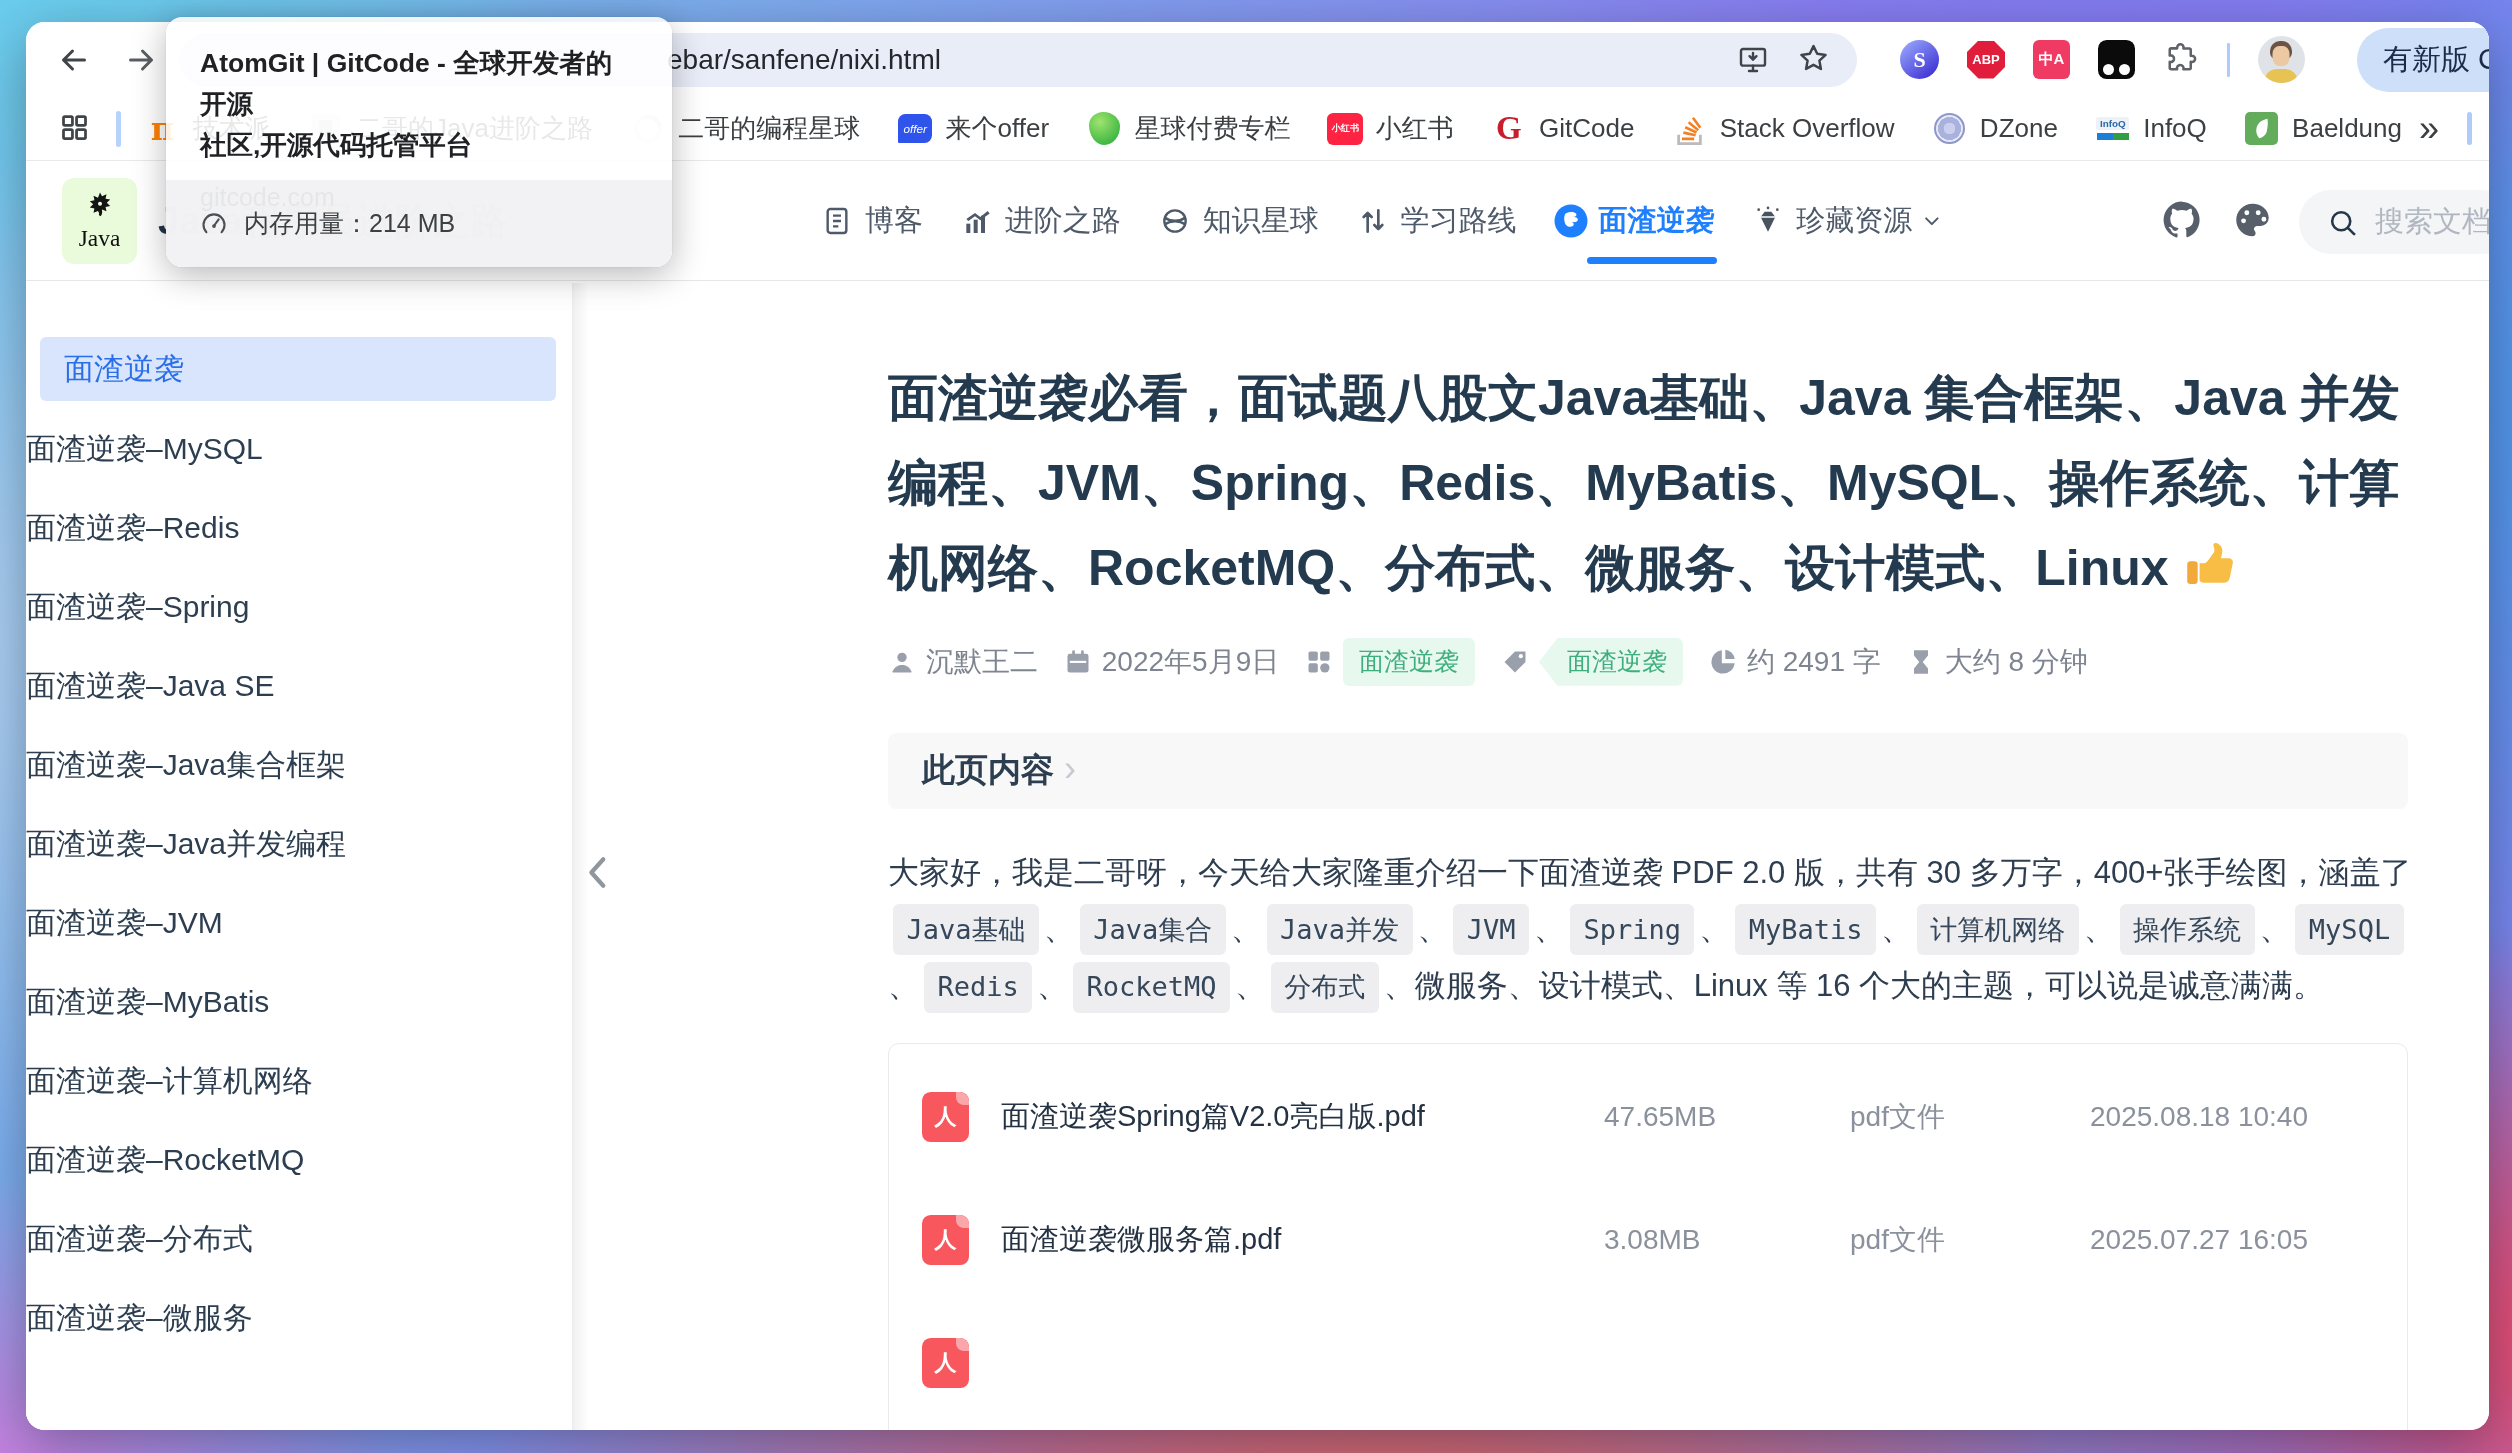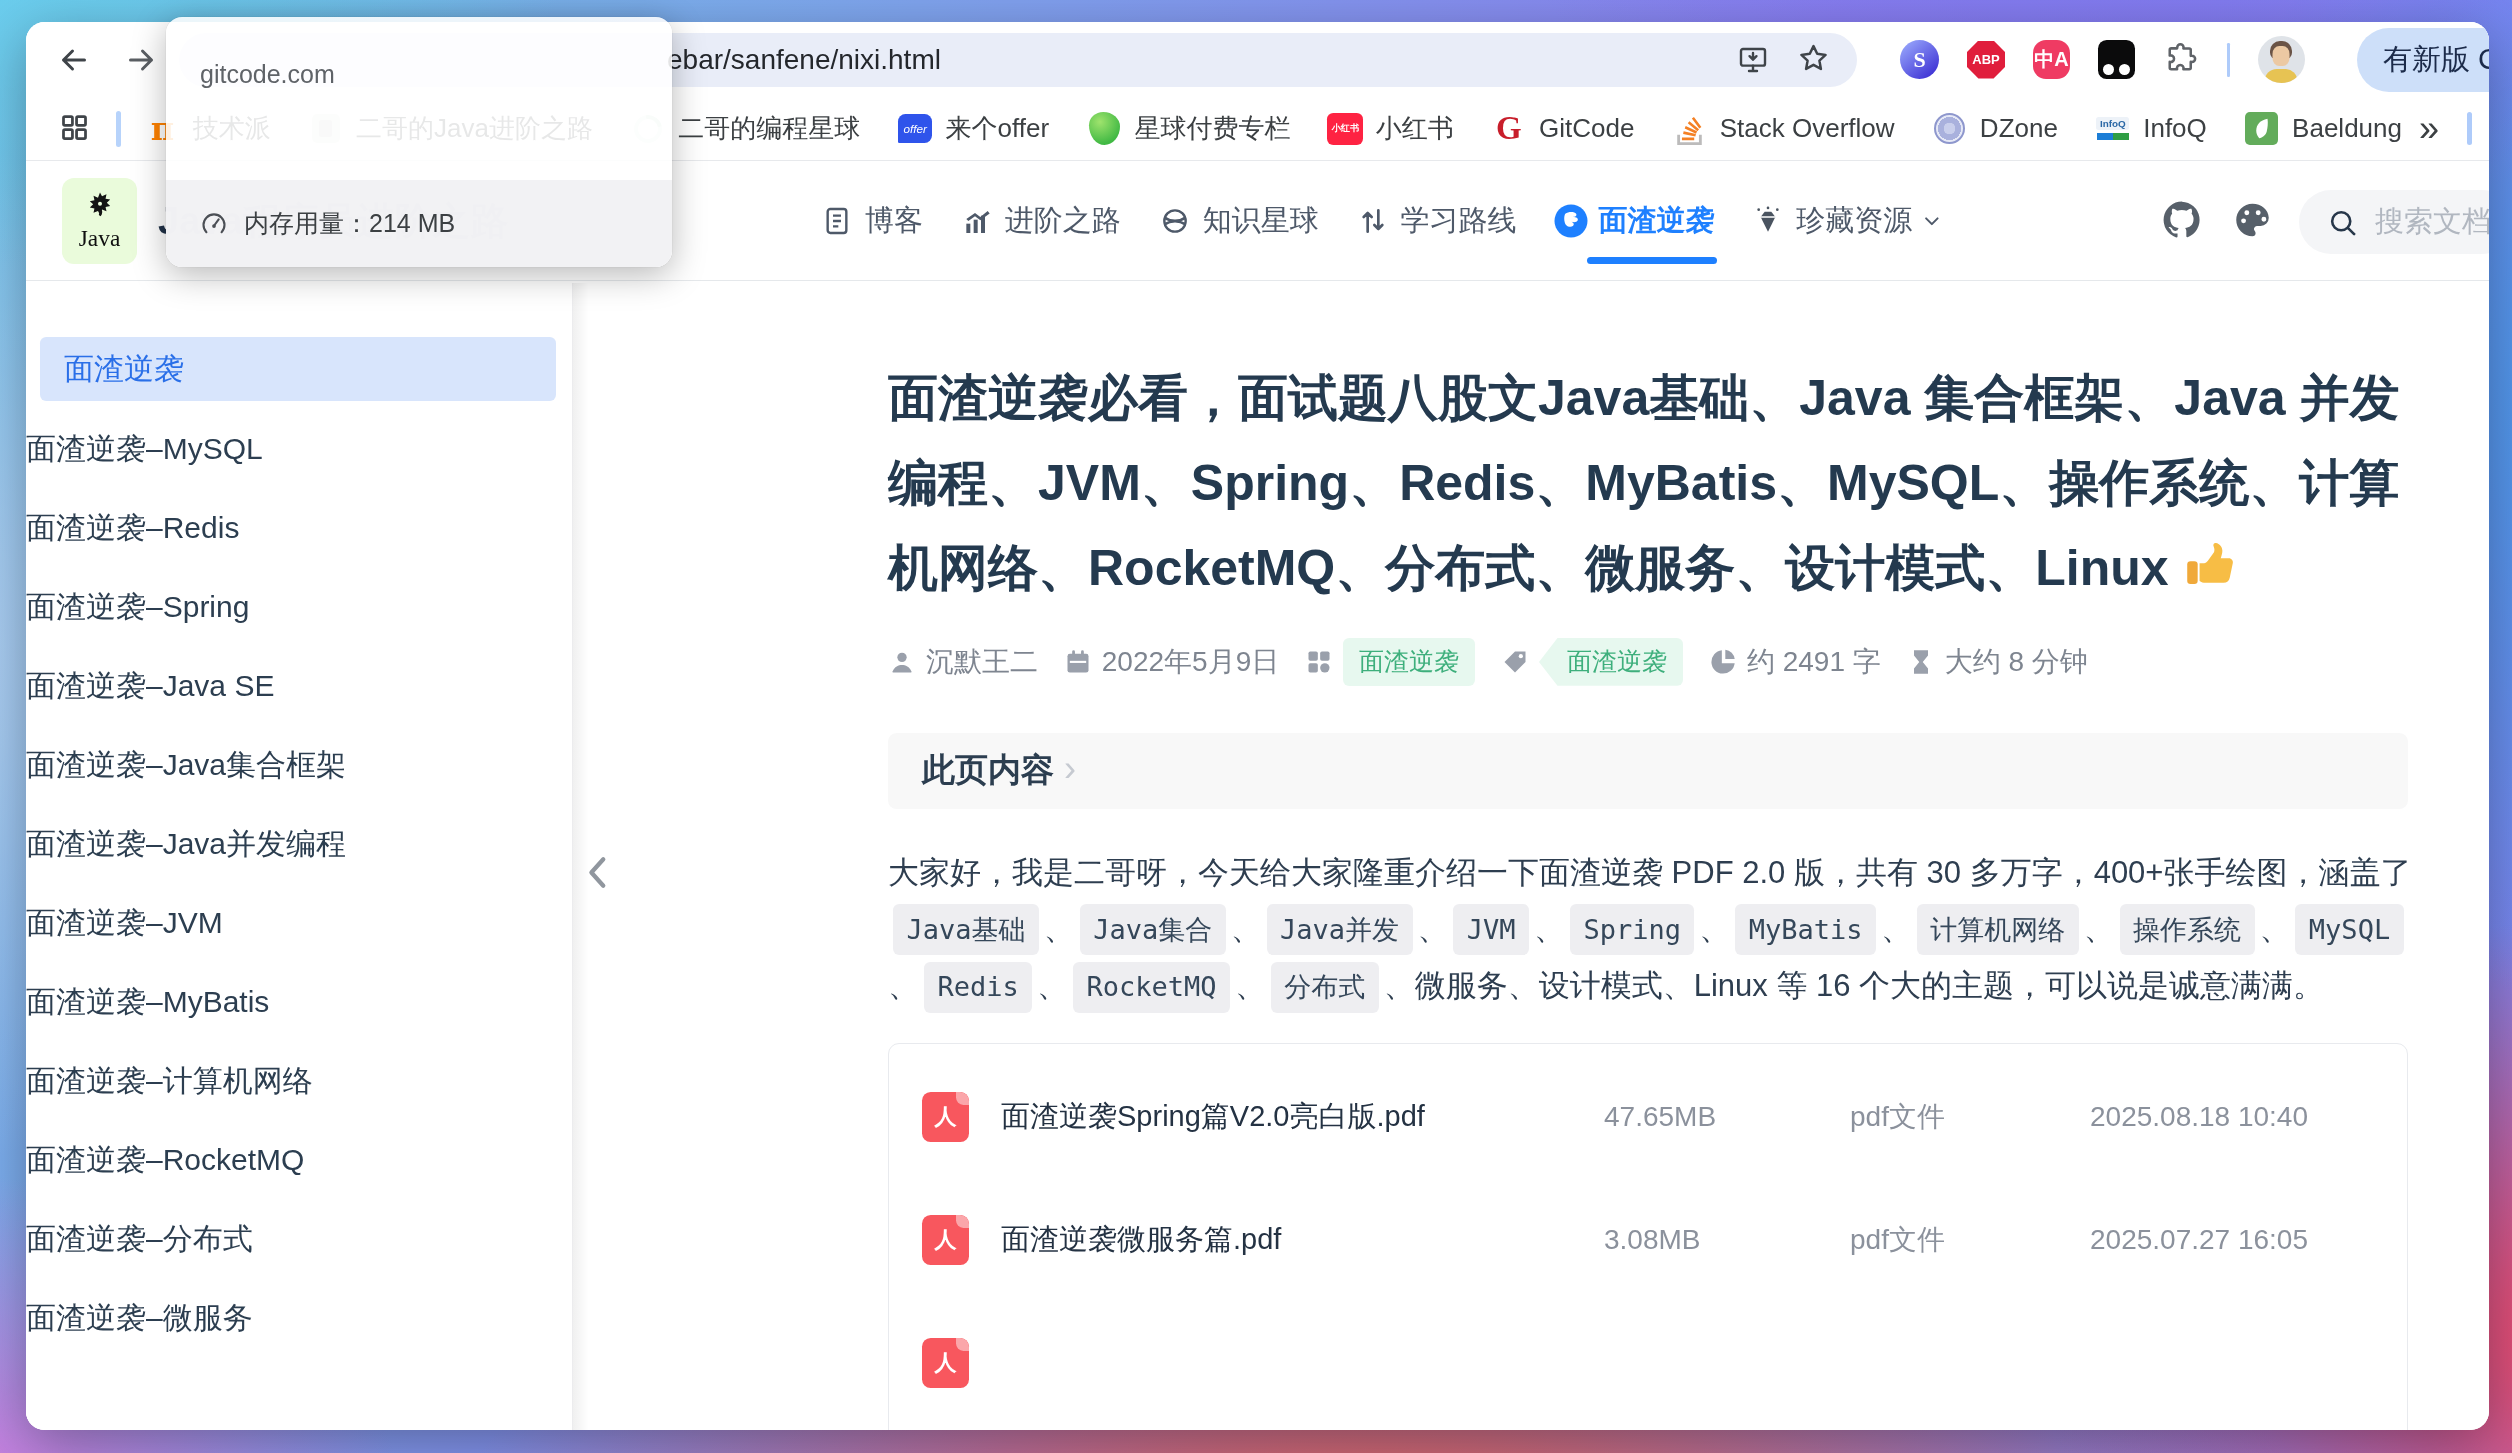--- a/index.html
+++ b/index.html
@@ -152,21 +152,21 @@
         <span>
           <svg width="33" height="33" viewBox="0 0 24 24" fill="none" stroke="#3f4449" stroke-width="1.8" stroke-linejoin="round">
               <path d="M12 3l2.7 5.6 6.1.8-4.5 4.2 1.1 6-5.4-3-5.4 3 1.1-6L3.2 9.4l6.1-.8z"></path>
             </svg>
         </span>
       </div>
     </div>
     <div class="ext-row">
       <span style="display:inline-flex;align-items:center;justify-content:center;width:39px;height:39px;border-radius:50%;background:linear-gradient(140deg,#8f9bf8 15%,#4338d6 85%);color:#fff;font-weight:700;font-size:22px;font-family:'Liberation Serif',serif">S</span>
       <span style="display:inline-flex;align-items:center;justify-content:center;width:38px;height:38px;background:#e01e3c;color:#fff;font-weight:800;font-size:13px;clip-path:polygon(30% 0,70% 0,100% 30%,100% 70%,70% 100%,30% 100%,0 70%,0 30%)">ABP</span>
-      <span style="display:inline-flex;align-items:center;justify-content:center;width:37px;height:39px;background:#ef3b63;border-radius:13px;color:#fff;font-weight:800;font-size:20px">中A</span>
+      <span style="display:inline-flex;align-items:center;justify-content:center;width:37px;height:39px;background:#ef3b63;border-radius:6px;color:#fff;font-weight:800;font-size:15px">中A</span>
       <span style="display:inline-block;width:37px;height:39px;background:#0b0b0c;border-radius:8.6px;position:relative">
           <span style="position:absolute;left:4.9px;bottom:4.3px;width:11px;height:11px;background:#fff;border-radius:50%"></span>
           <span style="position:absolute;right:4.9px;bottom:4.3px;width:11px;height:11px;background:#fff;border-radius:50%"></span>
         </span>
       <span>
         <svg width="36" height="36" viewBox="0 0 24 24" fill="none" stroke="#5f6368" stroke-width="1.7" stroke-linejoin="round">
             <path d="M9.5 4.2a2.1 2.1 0 1 1 4.2 0l-.1.8h3.9a1 1 0 0 1 1 1v3.9l.8-.1a2.1 2.1 0 1 1 0 4.2l-.8-.1v3.9a1 1 0 0 1-1 1h-3.9a2.2 2.2 0 1 0-4.2 0H5.5a1 1 0 0 1-1-1v-3.9a2.2 2.2 0 1 0 0-4.2V5.9a1 1 0 0 1 1-1h3.9z"></path>
           </svg>
       </span>
       <span class="tb-sep"></span>
@@ -503,20 +503,24 @@
               <span><span class="pdficon"><span class="fold"></span>人</span></span>
             </div>
           </div>
       </div>
     </div>
   </div>
 </div>
 
 <div class="tooltip">
   <div class="tt-top">
+    <div class="tt-title">
+      <div>AtomGit | GitCode - 全球开发者的开源</div>
+      <div>社区,开源代码托管平台</div>
+    </div>
     <div class="tt-domain">gitcode.com</div>
   </div>
   <div class="tt-bottom">
     <svg width="28" height="28" viewBox="0 0 24 24" fill="none" stroke="#4b4f55" stroke-width="1.8">
         <path d="M5.5 19a9 9 0 1 1 13 0" stroke-linecap="round"></path>
         <path d="M12 13.5L16 8" stroke-linecap="round"></path>
         <circle cx="12" cy="13.8" r="1.6" fill="#4b4f55" stroke="none"></circle>
       </svg>
     <span>内存用量：214 MB</span>
   </div>

